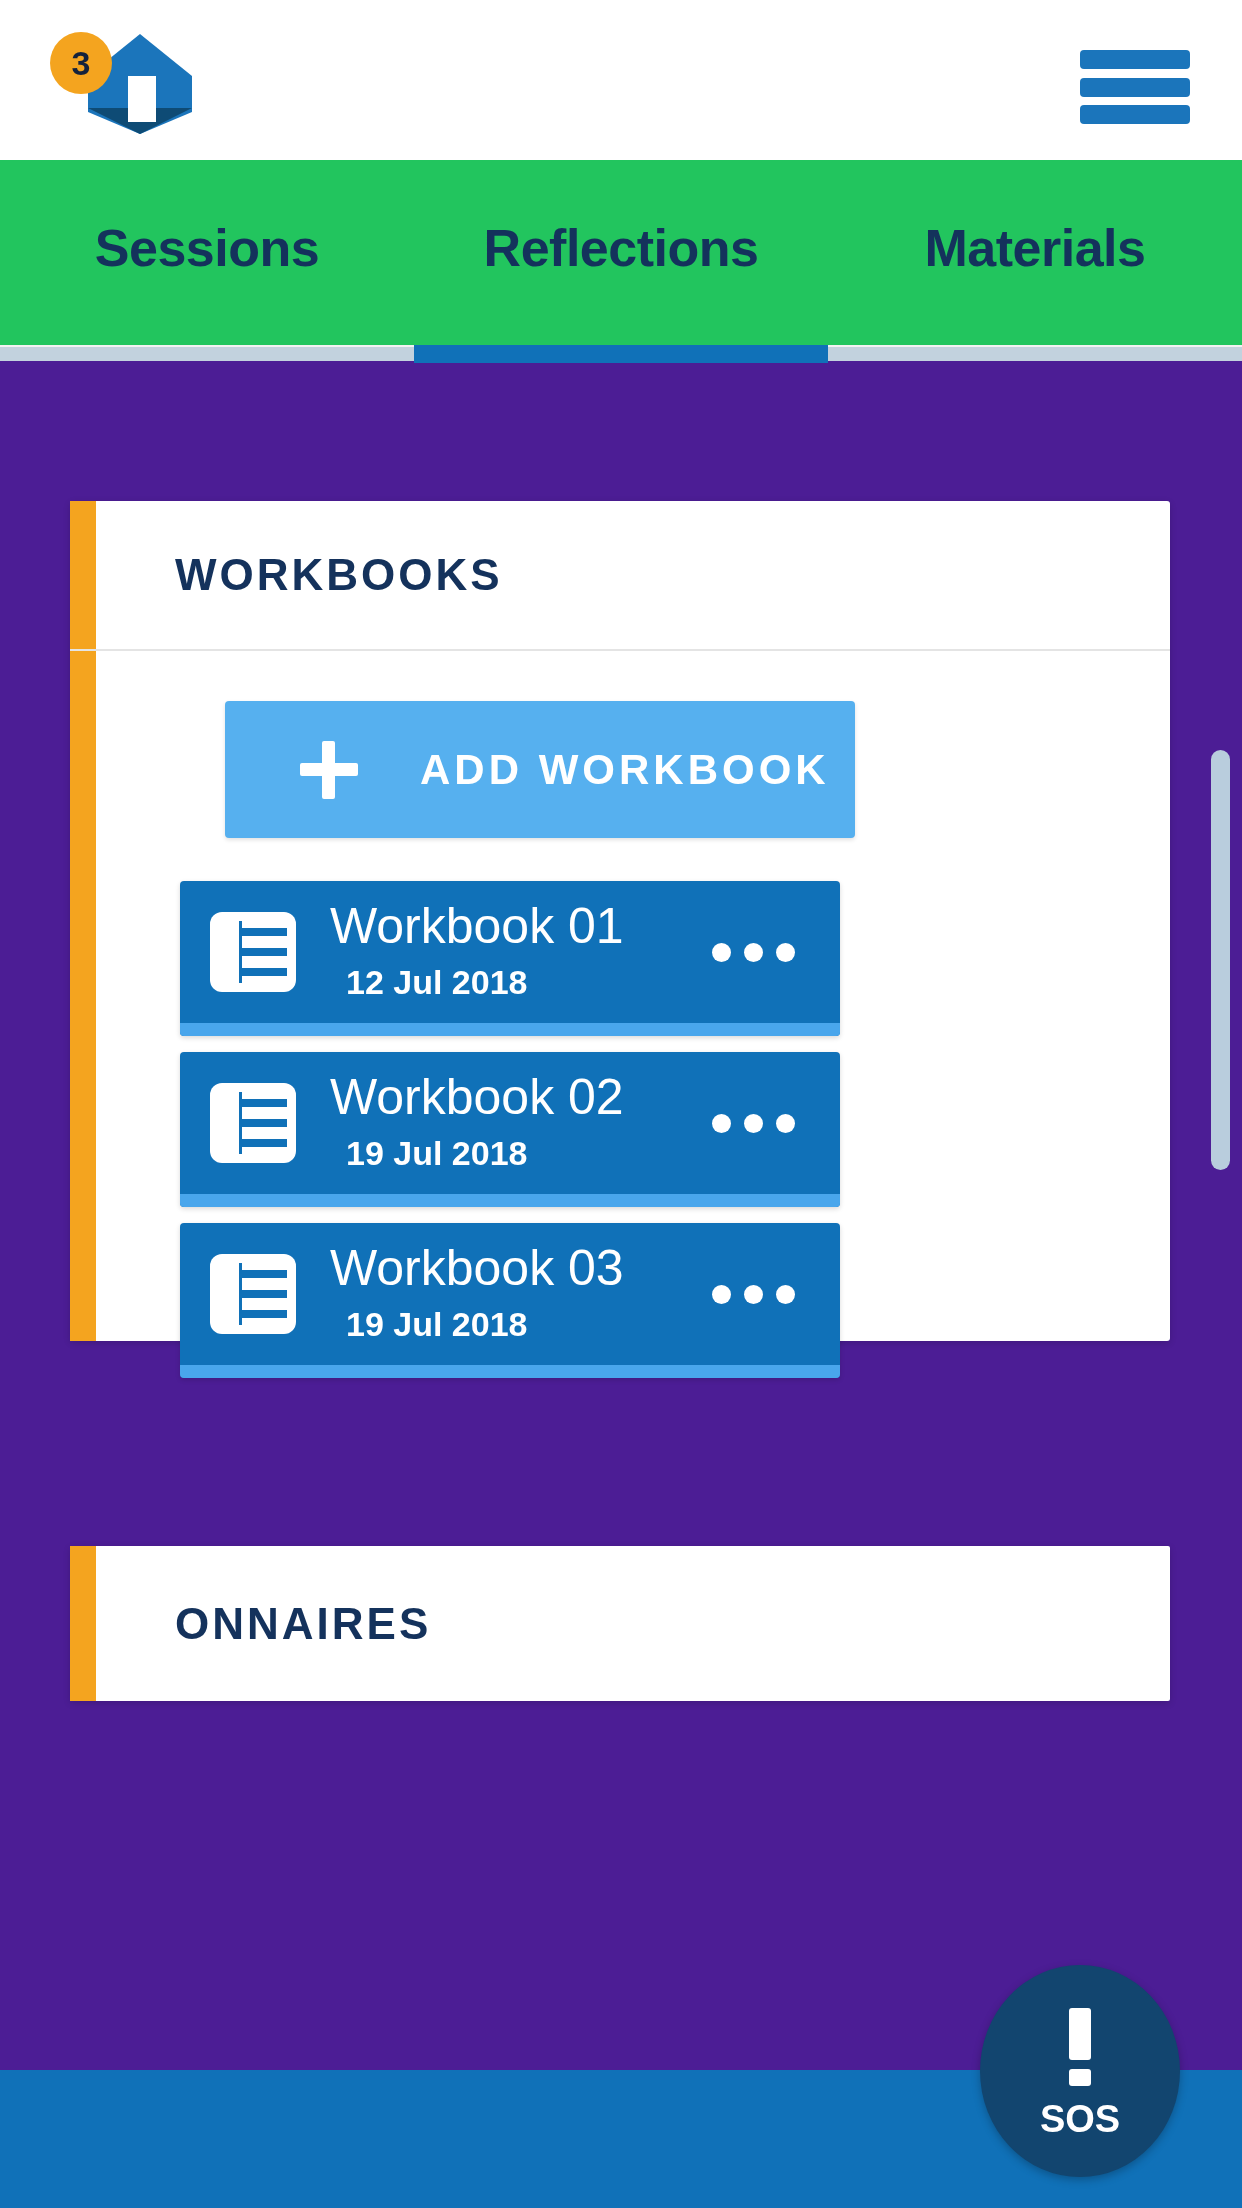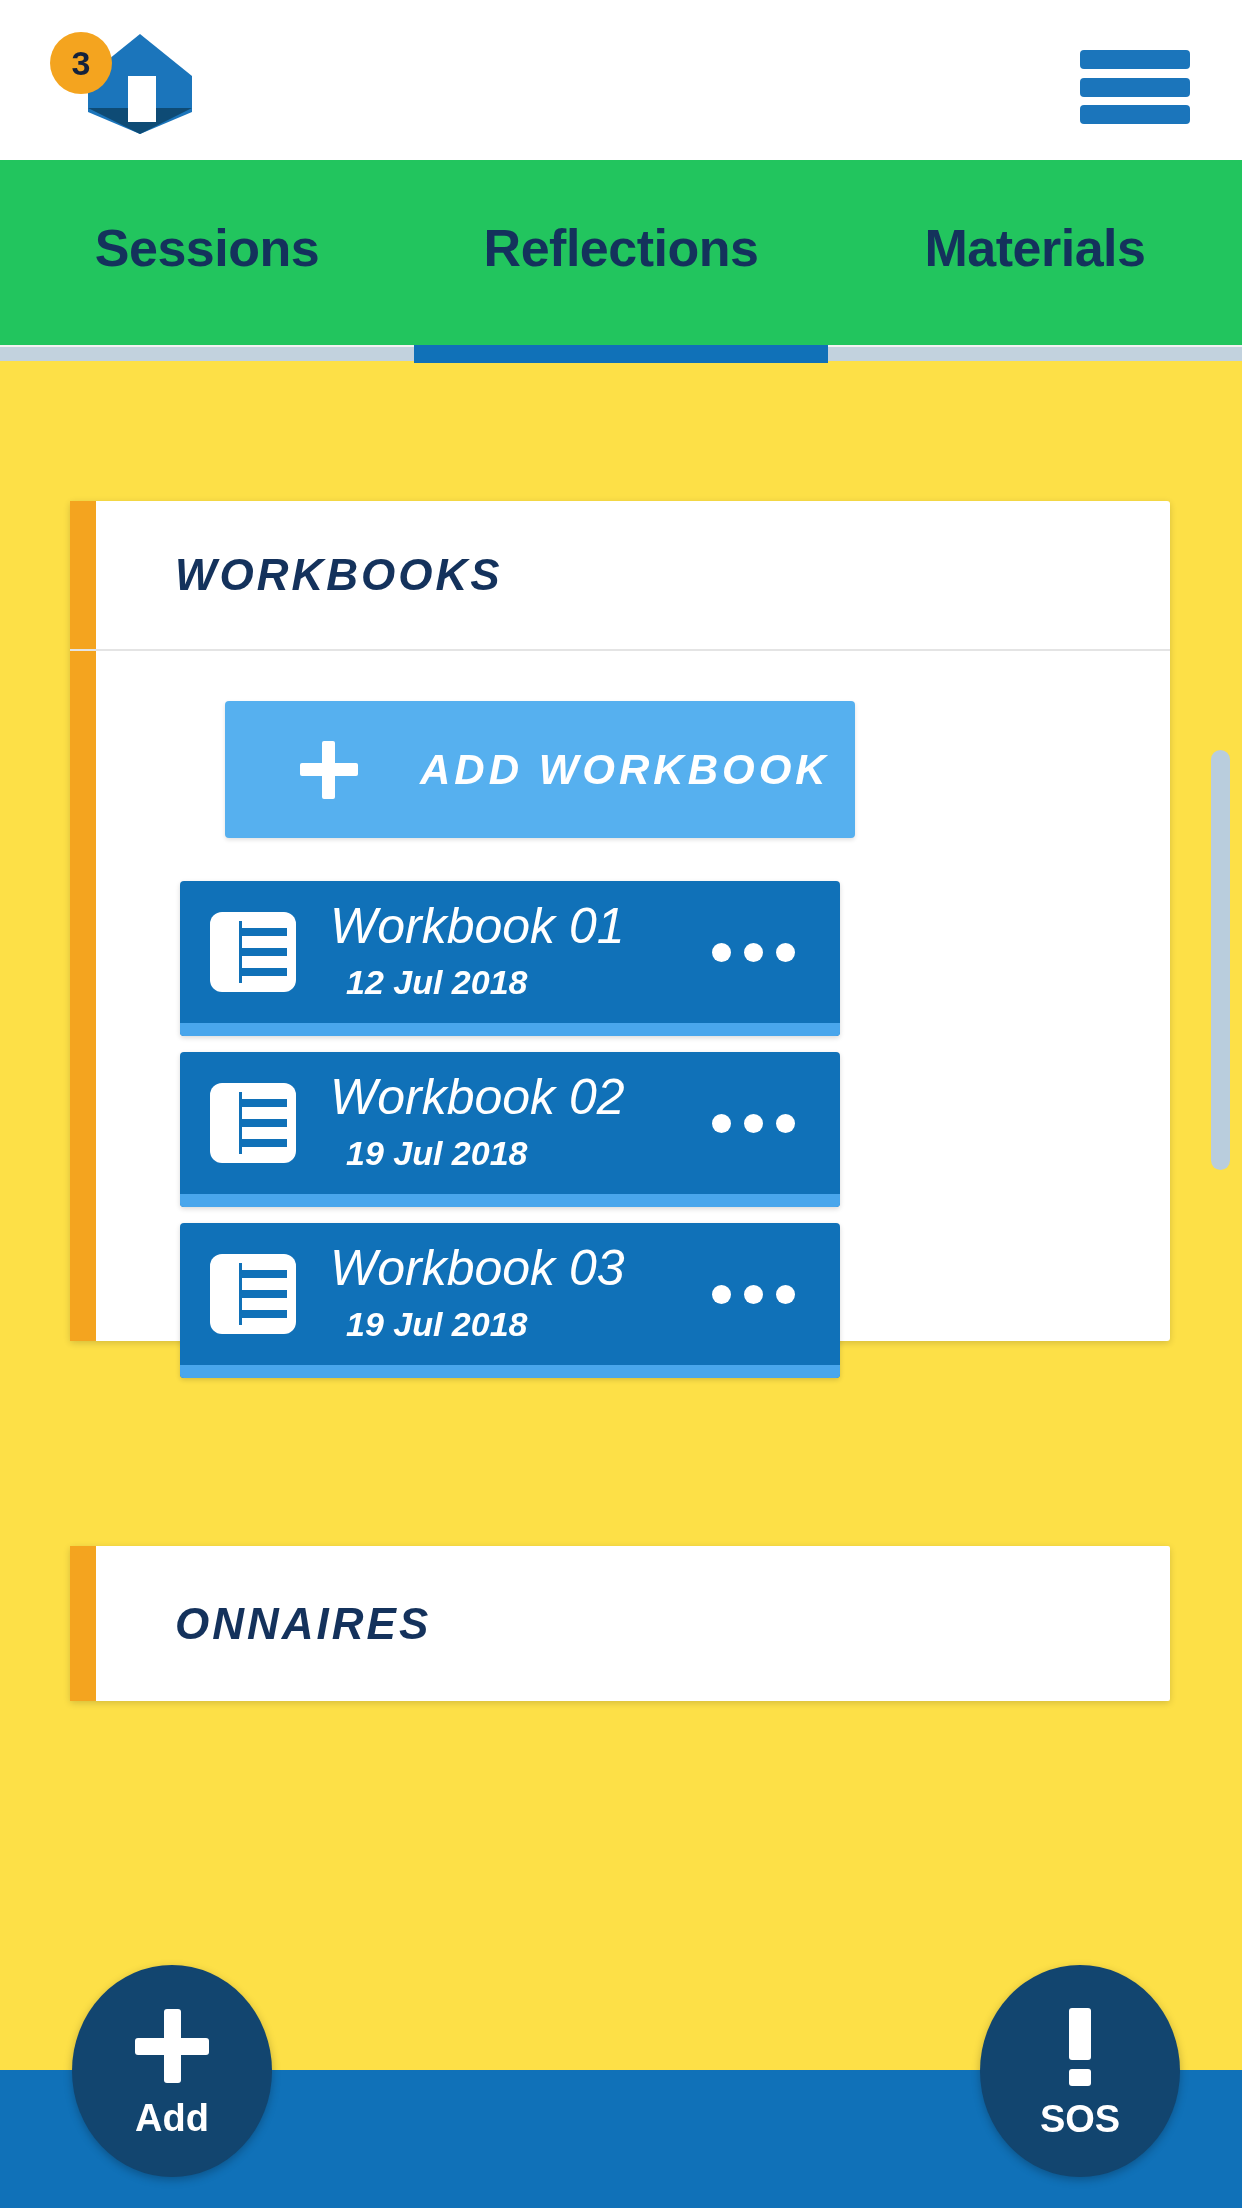--- a/index.html
+++ b/index.html
@@ -108,23 +108,22 @@
     position: absolute; left: 414px; top: 345px;
     width: 414px; height: 18px;
     background: #1071b8;
     z-index: 21;
   }
 
   
   .content {
     position: absolute; left: 0; top: 361px;
     width: 1242px; height: 1847px;
-    background: #fde047;
+    background: #4c1d95;
     overflow: hidden;
-    font-style: italic;
   }
 
   .card {
     position: absolute;
     background: #ffffff;
     box-shadow: 0 2px 7px rgba(0,0,0,0.16);
   }
   .accent-bar {
     position: absolute; left: 0; top: 0;
     width: 26px; height: 100%;
@@ -432,23 +431,19 @@
         <span class="section-title">ONNAIRES</span>
       </div>
     </div>
 
   </div>
 
   <div class="scrollbar-thumb"></div>
 
   <div class="bottombar"></div>
 
-  <div class="fab" id="fab-add">
-    <span class="fab-plus"></span>
-    <span class="fab-label">Add</span>
-  </div>
 
   <div class="fab" id="fab-sos">
     <span class="fab-bang"></span>
     <span class="fab-label">SOS</span>
   </div>
 
 </div>
 
 </body></html>

